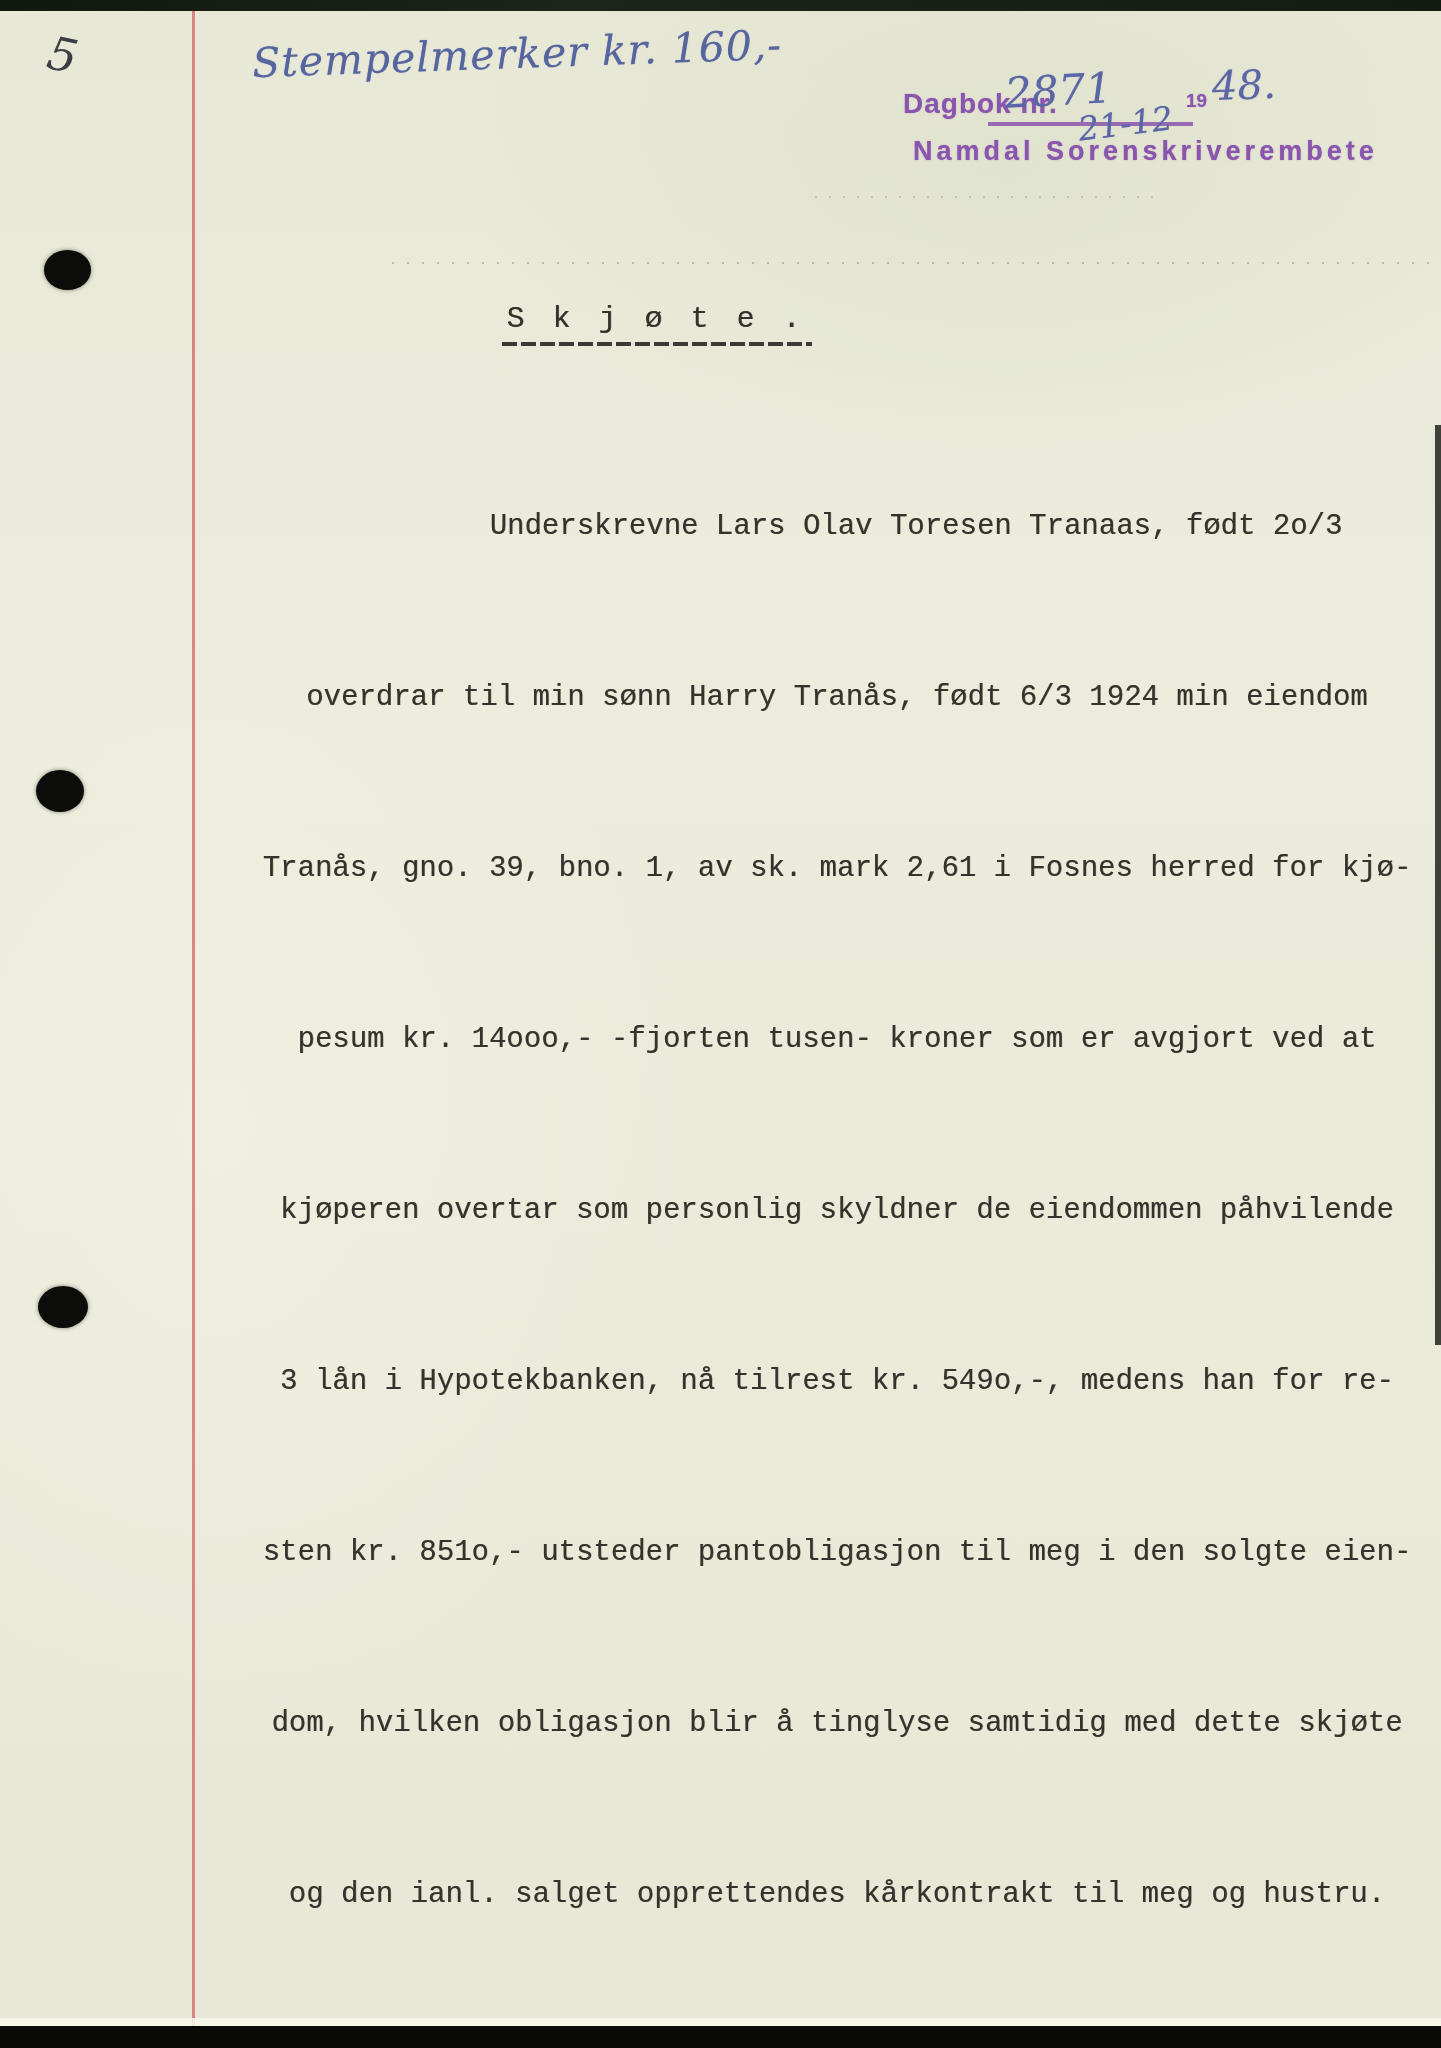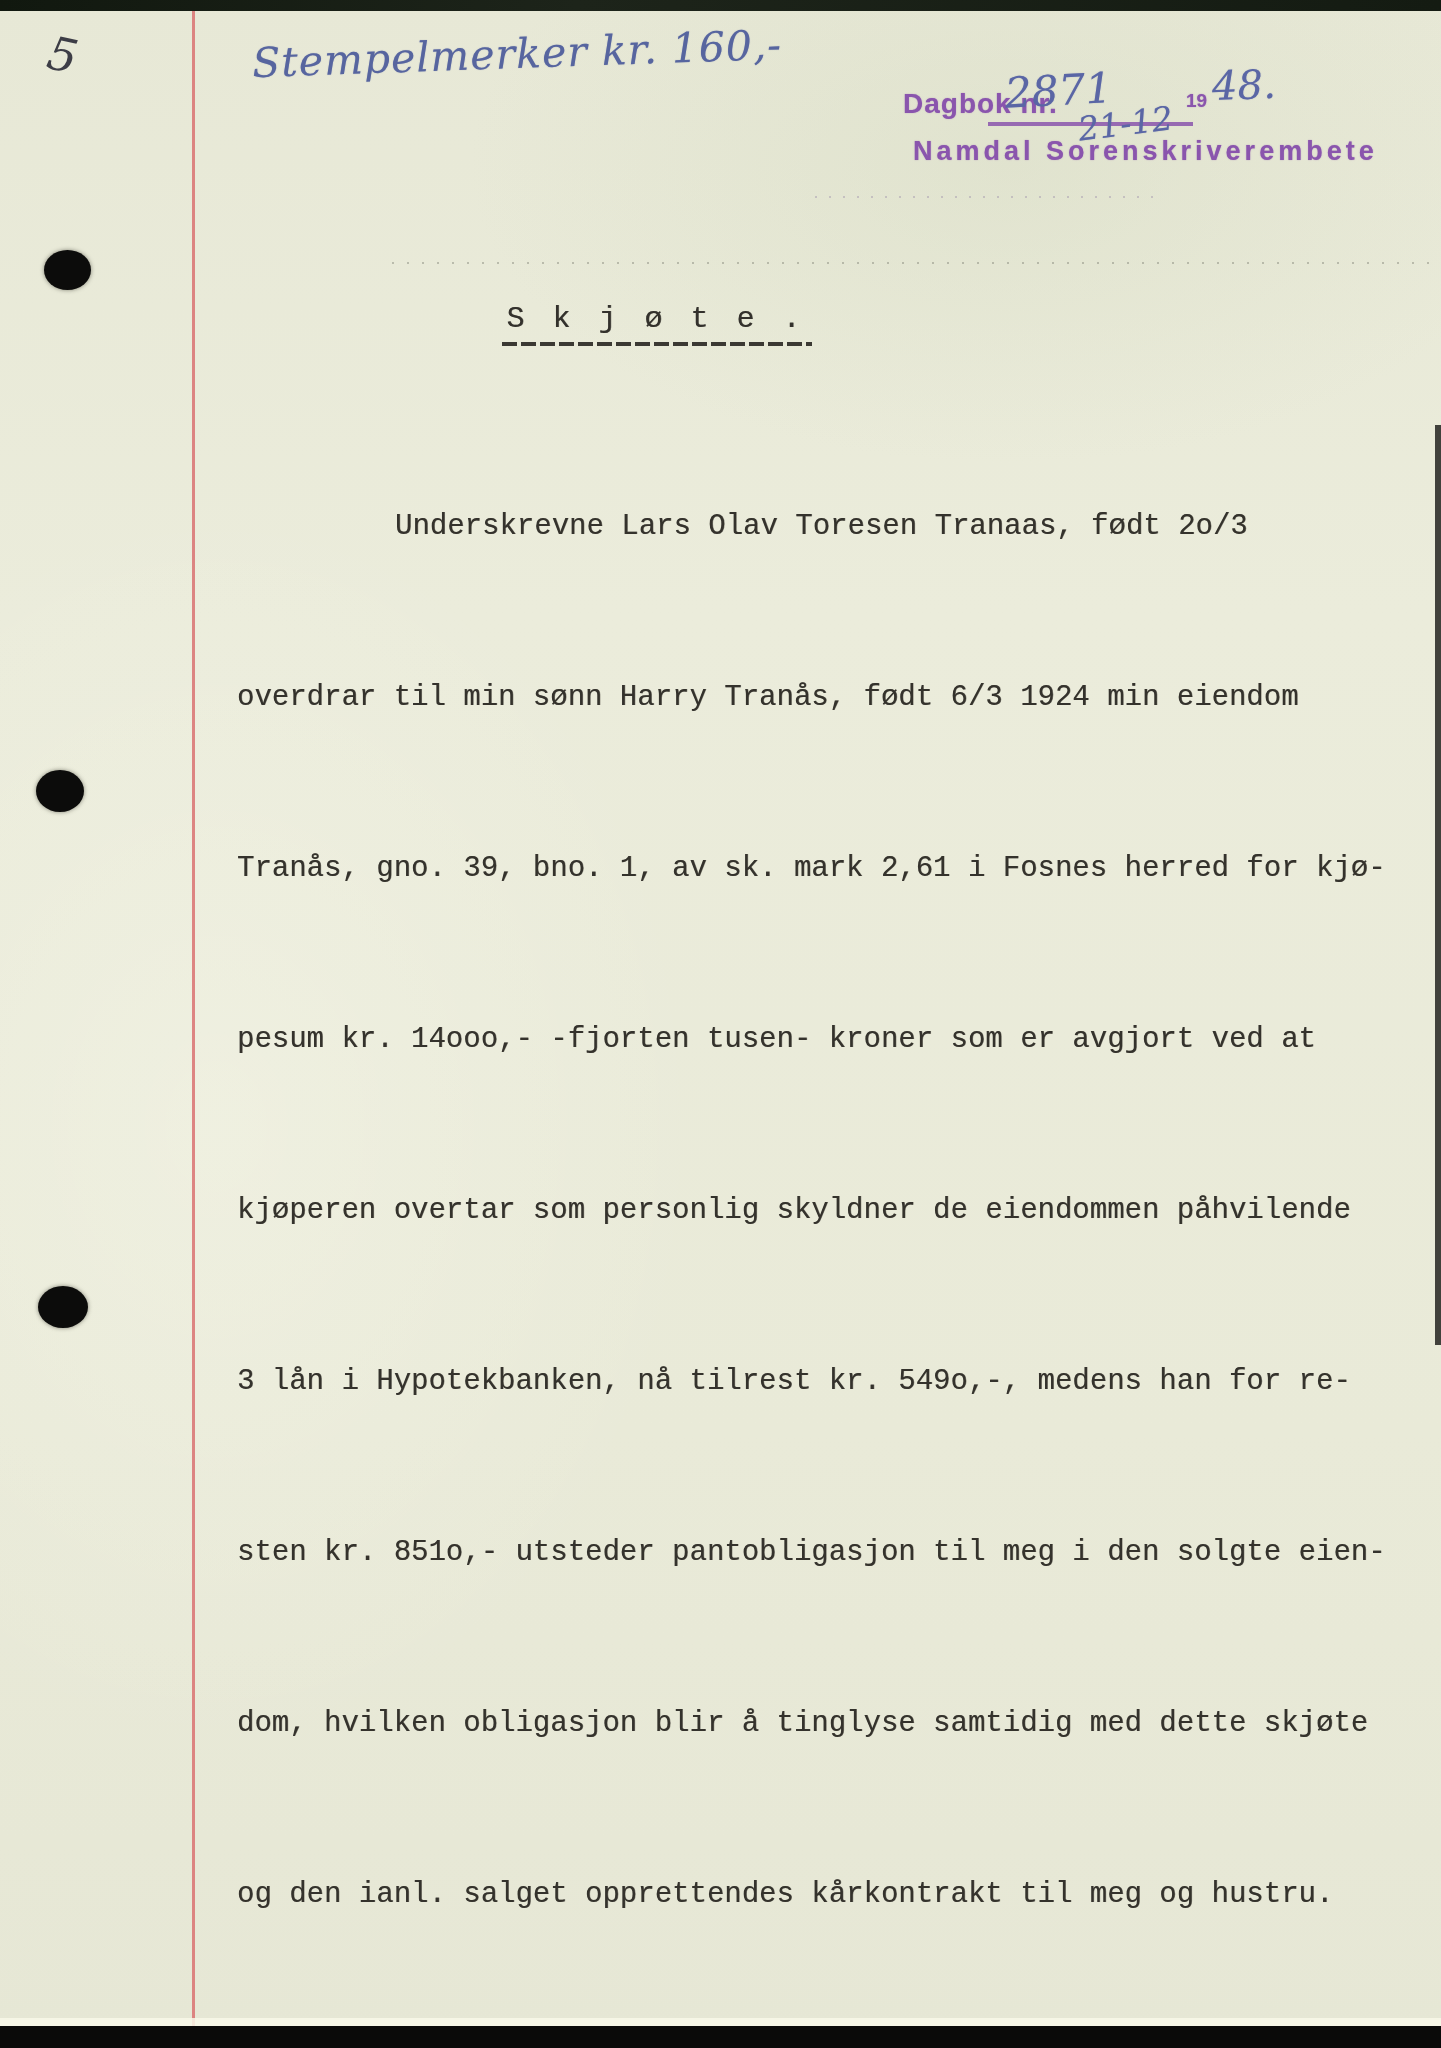--- a/index.html
+++ b/index.html
@@ -62,21 +62,21 @@
     position:absolute;left:502px;top:342px;width:310px;height:4px;
     background:repeating-linear-gradient(90deg,#3b3933 0 15px,transparent 15px 19px);
   }
   
   .body-text{
     position:absolute;left:237px;top:384px;width:1200px;
     font-family:"Liberation Mono","DejaVu Sans Mono",monospace;
     font-size:29px;line-height:57px;color:#34322c;white-space:pre;
     text-shadow:.5px .3px 0 rgba(45,42,36,.5);
   }
-  .line{height:57px;}
+  .line{height:57px;text-align:center;}
   .indent-first{padding-left:158px;}
 </style>
 </head>
 <body>
 
 <div class="page">
 
   <div class="edge-top"></div>
   <div class="margin-line"></div>
   <div class="edge-right-sliver"></div>

